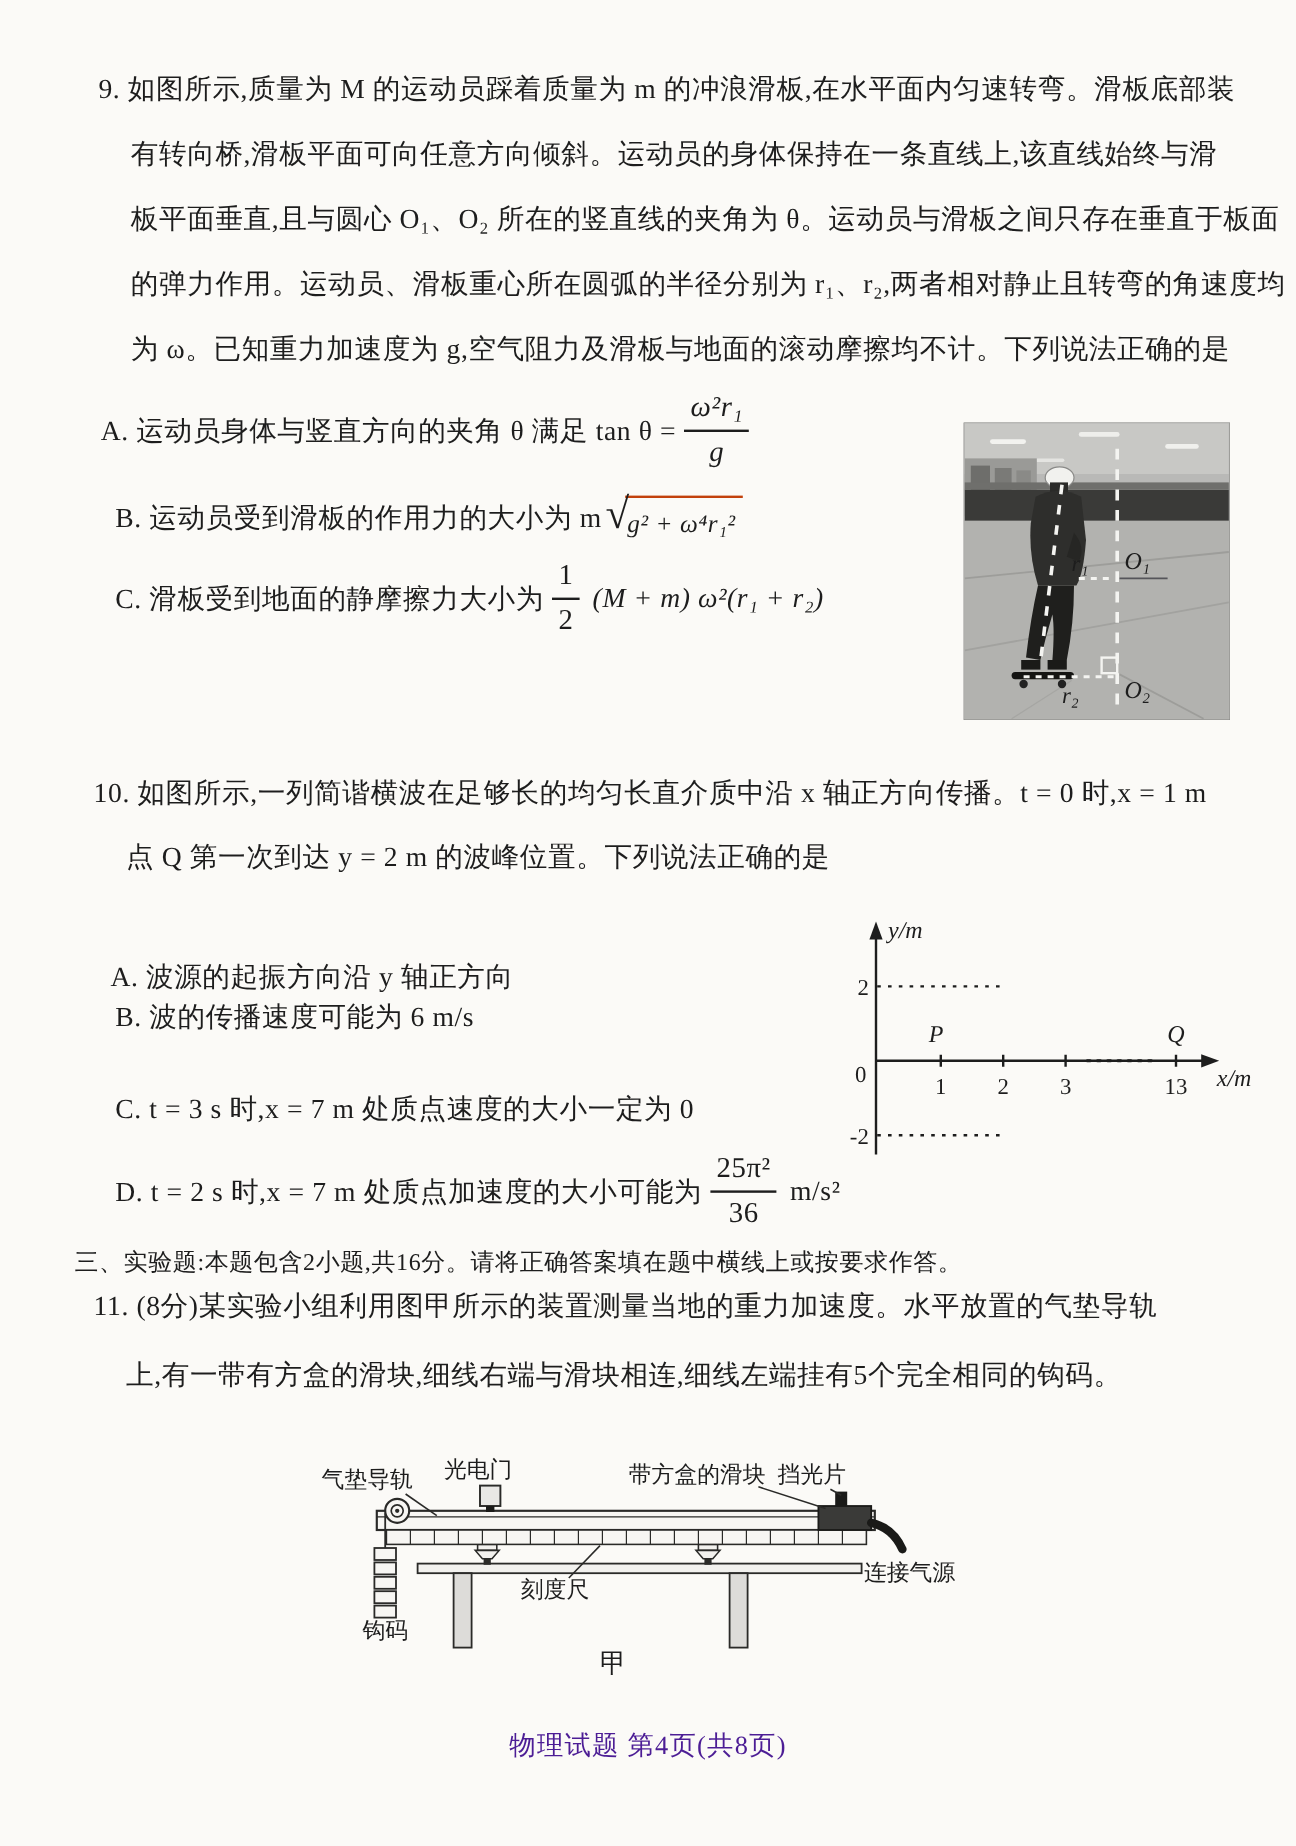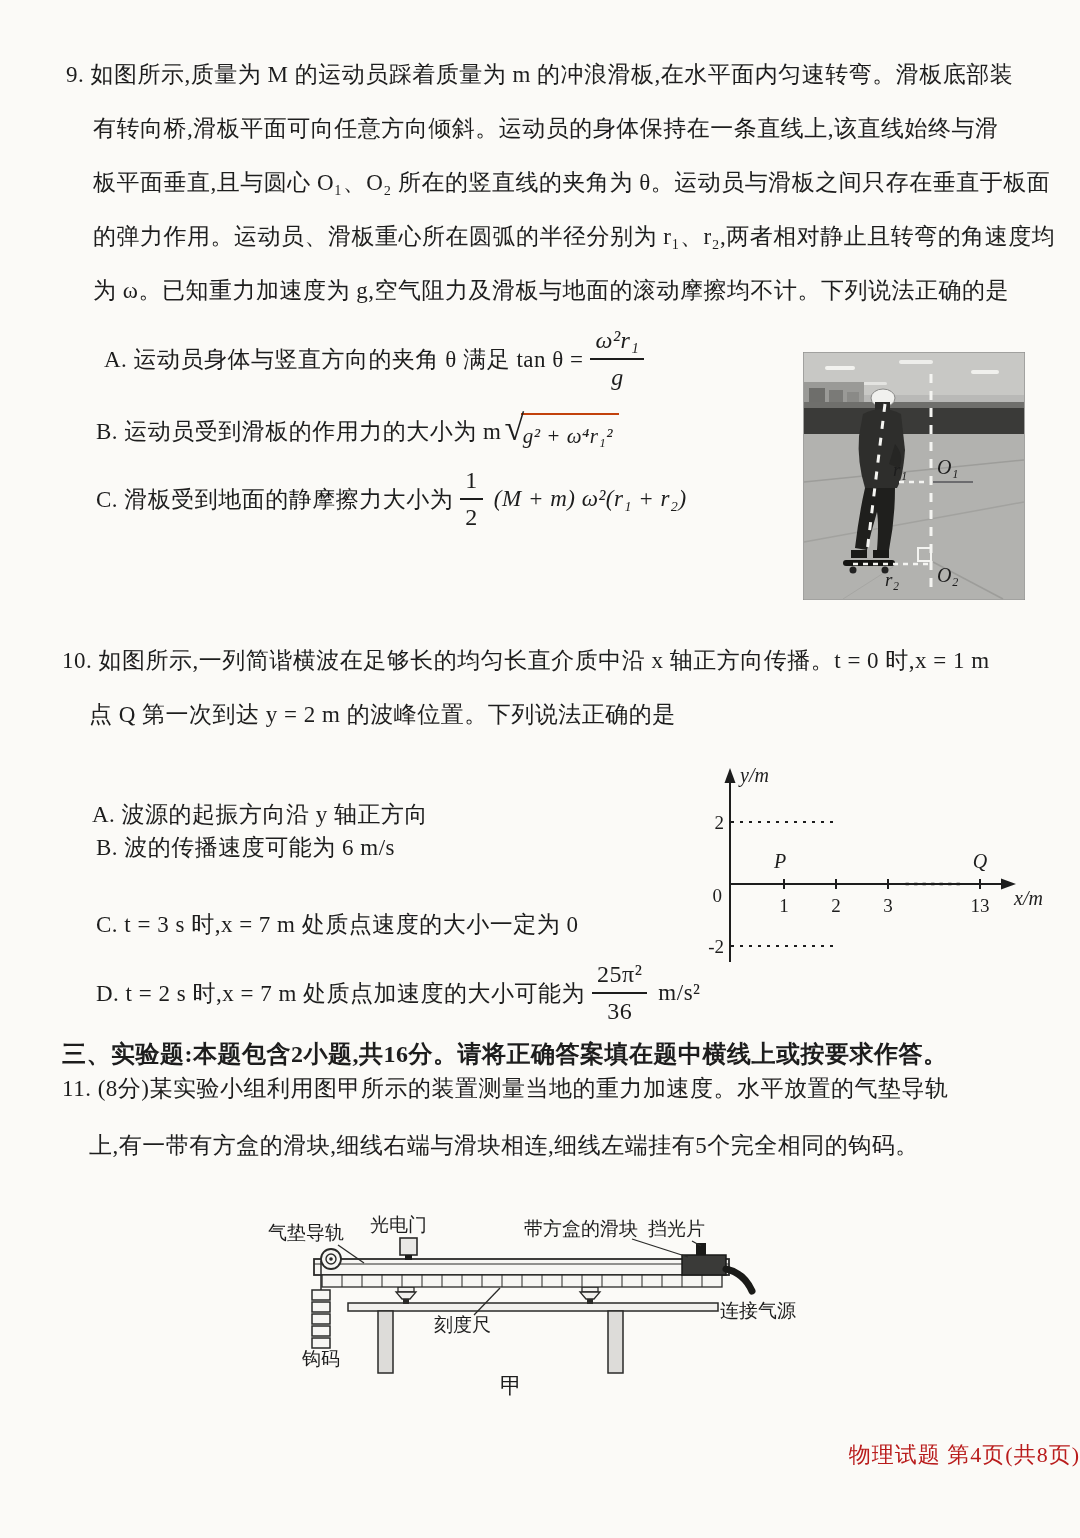--- a/index.html
+++ b/index.html
@@ -1,54 +1,54 @@
 <!DOCTYPE html>
 <html><head>
 <meta charset="utf-8">
 <style>
   html,body { margin:0; padding:0; background:#e8e8e6; }
   .page {
     position:relative; width:1080px; height:1538px; margin:0 auto;
     background:#fbfaf7; color:#1d1d1d; overflow:hidden;
     font-family:"Liberation Serif","DejaVu Serif",serif;
   }
-  .stem { position:absolute; }
+  .stem { position:absolute;margin-left:16px; }
   .line { white-space:nowrap; height:54px; line-height:54px; font-size:23px; letter-spacing:0.5px; }
   .ind  { padding-left:27px; }
   .opt  { position:absolute; display:flex; align-items:center; font-size:23px; white-space:nowrap; letter-spacing:0.5px; }
   .frac { display:inline-flex; flex-direction:column; align-items:center; margin:0 7px; font-size:24px; line-height:1.3; }
   .frac .num { border-bottom:2px solid #1d1d1d; padding:0 5px 2px; }
   .frac .den { padding-top:2px; }
   .mathit { font-style:italic; }
   .sqrt { display:inline-flex; align-items:flex-start; margin-left:3px; }
   .sqrt .rad { font-size:36px; line-height:1; font-style:normal; transform:translateY(-3px); }
   .sqrt .rcand { border-top:2px solid #c2410c; padding:9px 6px 0 2px; margin-left:-4px; font-size:21px; }
   .suffix { margin-left:4px; }
-  .sec-heading { position:absolute; font-size:24px; font-weight:bold; white-space:nowrap; letter-spacing:0.5px; }
-  .footer { position:absolute; width:100%; text-align:right; font-size:22px; color:#b91c1c; letter-spacing:1px; }
+  .sec-heading { position:absolute; font-size:20px; font-weight:normal; white-space:nowrap; letter-spacing:0.5px; }
+  .footer { position:absolute; width:100%; text-align:center; font-size:22px; color:#4c1d95; letter-spacing:1px; }
   .figure { position:absolute; }
   svg text { font-family:"Liberation Serif","DejaVu Serif",serif; fill:#1d1d1d; }
   svg .cn { font-size:19px; }
   svg .it { font-style:italic; }
   .photo-wrap { position:absolute; left:803px; top:352px; width:222px; height:320px; }
 </style>
 </head>
 <body>
 
 <div class="page">
 
   <div class="stem" style="left:66px; top:48px; width:980px;">
     <div class="line">9. 如图所示,质量为 M 的运动员踩着质量为 m 的冲浪滑板,在水平面内匀速转弯。滑板底部装</div>
     <div class="line ind">有转向桥,滑板平面可向任意方向倾斜。运动员的身体保持在一条直线上,该直线始终与滑</div>
     <div class="line ind">板平面垂直,且与圆心 O₁、O₂ 所在的竖直线的夹角为 θ。运动员与滑板之间只存在垂直于板面</div>
     <div class="line ind">的弹力作用。运动员、滑板重心所在圆弧的半径分别为 r₁、r₂,两者相对静止且转弯的角速度均</div>
     <div class="line ind">为 ω。已知重力加速度为 g,空气阻力及滑板与地面的滚动摩擦均不计。下列说法正确的是</div>
   </div>
 
-  <div class="opt" style="left:104px; top:318px; height:82px;align-items:center;">
+  <div class="opt" style="left:84px; top:318px; height:82px;align-items:center;">
     <span>A. 运动员身体与竖直方向的夹角 θ 满足 tan θ =</span>
     <span class="frac">
       <span class="num mathit">ω²r₁</span>
       <span class="den mathit">g</span>
     </span>
   </div>
 
   <div class="opt" style="left:96px; top:405px; height:52px;">
     <span>B. 运动员受到滑板的作用力的大小为 m</span>
     <span class="sqrt mathit">

